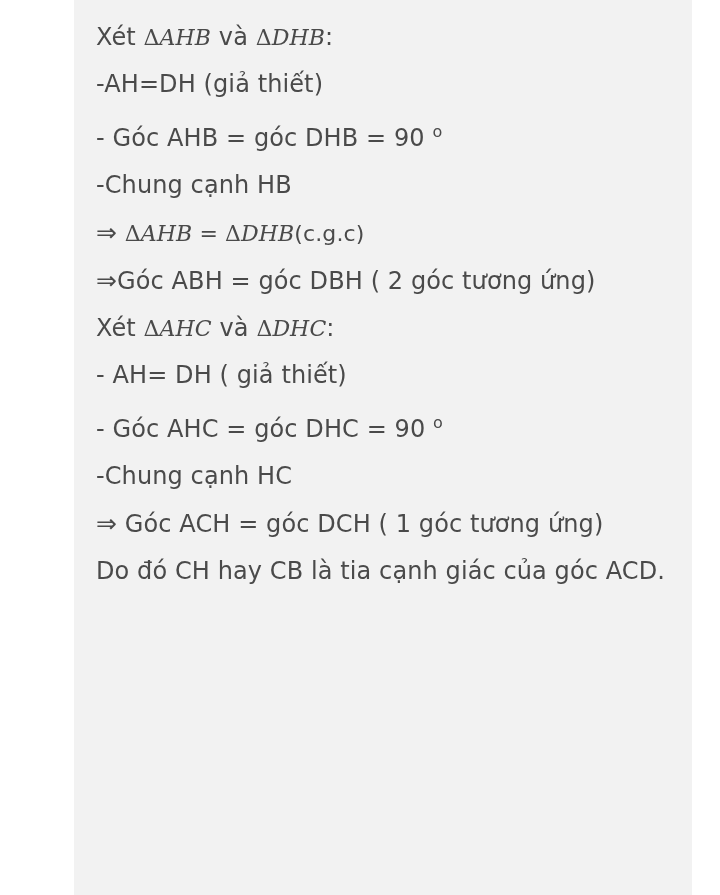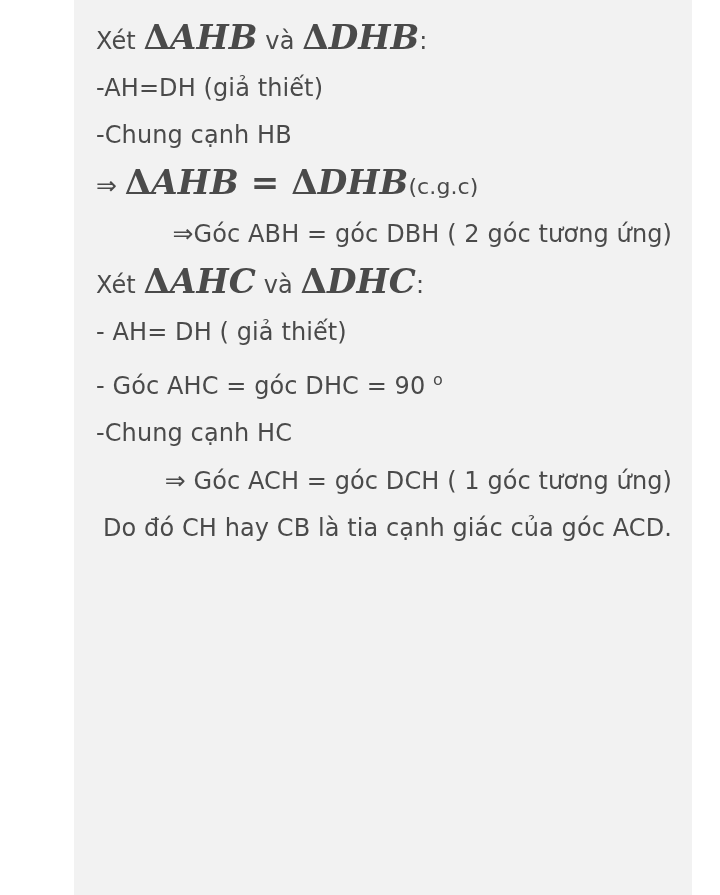--- a/index.html
+++ b/index.html
@@ -48,27 +48,25 @@
   }
   .content-line {
     color: #4a4a4a;
     font-size: 24px;
     line-height: 47px;
     white-space: nowrap;
     letter-spacing: 0.1px;
   }
   .content-line.wrap {
     white-space: normal;
-    text-align: right;
   }
   .math {
     font-family: "DejaVu Serif", serif;
     font-style: italic;
-    font-size: 34px;
-    font-weight: bold;
+    font-size: 22px;
   }
   .math .tri {
     font-style: normal;
   }
   .sym {
     font-family: "DejaVu Sans", sans-serif;
     font-style: normal;
     font-size: 25px;
   }
   .sup {
@@ -89,20 +87,23 @@
   <div class="right-gutter"></div>
 
   <div class="card">
 
     <div class="content-line">
       <span>Xét </span><span class="math"><span class="tri">Δ</span>AHB</span><span> và </span><span class="math"><span class="tri">Δ</span>DHB</span><span>:</span>
     </div>
 
     <div class="content-line">-AH=DH (giả thiết)</div>
 
+    <div class="content-line">
+      <span>- Góc AHB = góc DHB = 90 </span><span class="sup">o</span>
+    </div>
 
     <div class="content-line">-Chung cạnh HB</div>
 
     <div class="content-line">
       <span class="sym">⇒</span><span>&nbsp;</span><span class="math"><span class="tri">Δ</span>AHB = <span class="tri">Δ</span>DHB</span><span class="small-paren">(c.g.c)</span>
     </div>
 
     <div class="content-line wrap">
       <span class="sym">⇒</span><span>Góc ABH = góc DBH ( 2 góc tương ứng)</span>
     </div>

